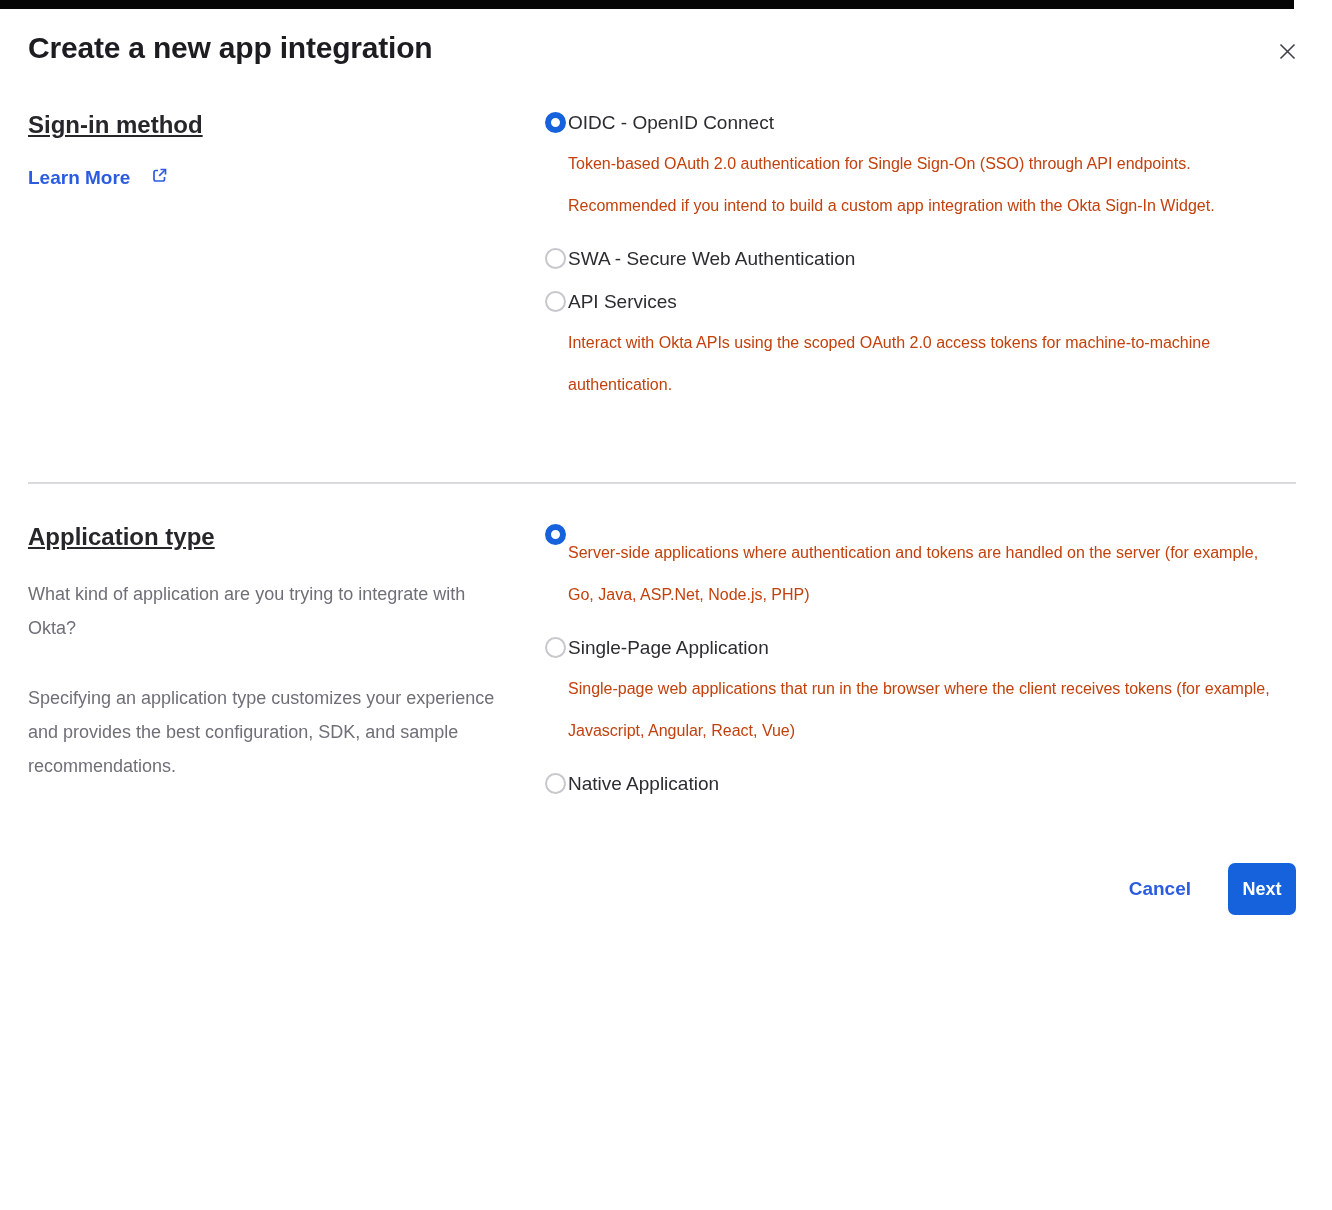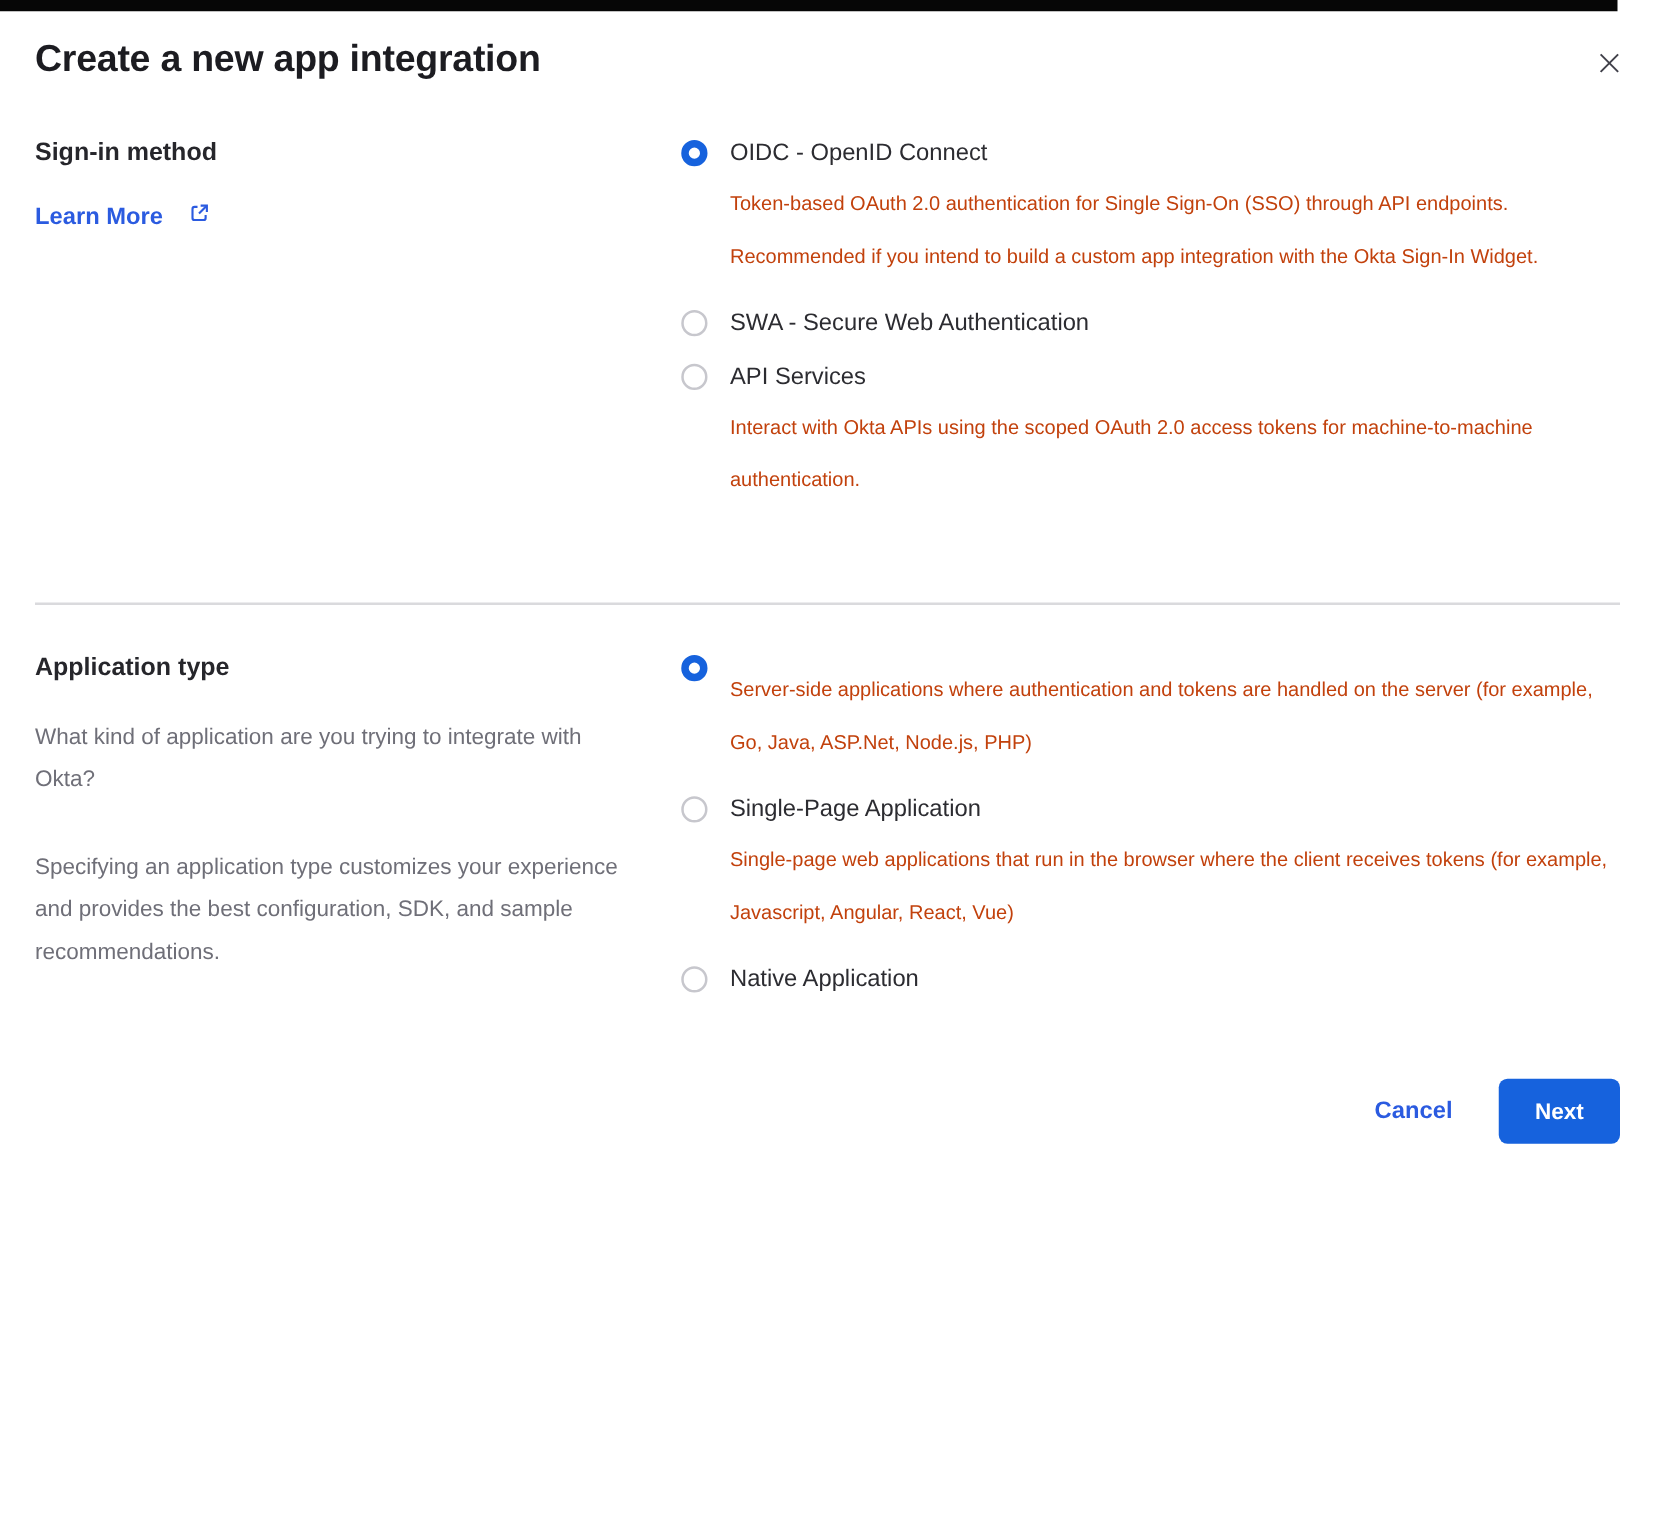--- a/index.html
+++ b/index.html
@@ -29,37 +29,37 @@
     font-size: 30px; font-weight: 700;
     letter-spacing: -0.2px;
     color: #1c1c21;
   }
   .section {
     display: grid;
     grid-template-columns: 517px 1fr;
     margin-top: 46px;
   }
   .col-label-heading {
-    font-size: 20px; font-weight: 700; color: #26262b;
+    font-size: 24px; font-weight: 700; color: #26262b; text-decoration: underline;
   }
   .learn-more {
     margin-top: 28px;
     display: inline-flex; align-items: center; gap: 21px;
     color: #2b5be0; font-size: 19px; font-weight: 600;
     text-decoration: none; cursor: pointer;
   }
   .learn-more svg { width: 17px; height: 17px; stroke: #2b5be0; stroke-width: 1.7; fill: none; }
   .left-para {
     margin-top: 26px;
     font-size: 18px; line-height: 34px; color: #6f6f78;
     max-width: 478px;
   }
   .left-para + .left-para { margin-top: 36px; }
   .option {
-    display: flex; align-items: flex-start; gap: 18px;
+    display: flex; align-items: flex-start; gap: 2px;
     margin-bottom: 20px;
     cursor: pointer;
   }
   .radio {
     flex: 0 0 auto;
     width: 21px; height: 21px; border-radius: 50%;
     margin-top: 1px;
     background: #ffffff;
   }
   .radio.selected { border: 6px solid #1662dd; }
@@ -84,21 +84,21 @@
     margin-top: 48px;
     padding-bottom: 44px;
   }
   .cancel-link {
     color: #2b5be0; font-size: 19px; font-weight: 600;
     cursor: pointer;
   }
   .next-btn {
     background: #1662dd; color: #ffffff;
     border: none; border-radius: 7px;
-    width: 97px; height: 52px;
+    width: 68px; height: 52px;
     font-family: "Liberation Sans", sans-serif;
     font-size: 18px; font-weight: 600;
     cursor: pointer;
   }
 </style>
 </head>
 <body>
 
 <div class="top-strip"></div>
 

